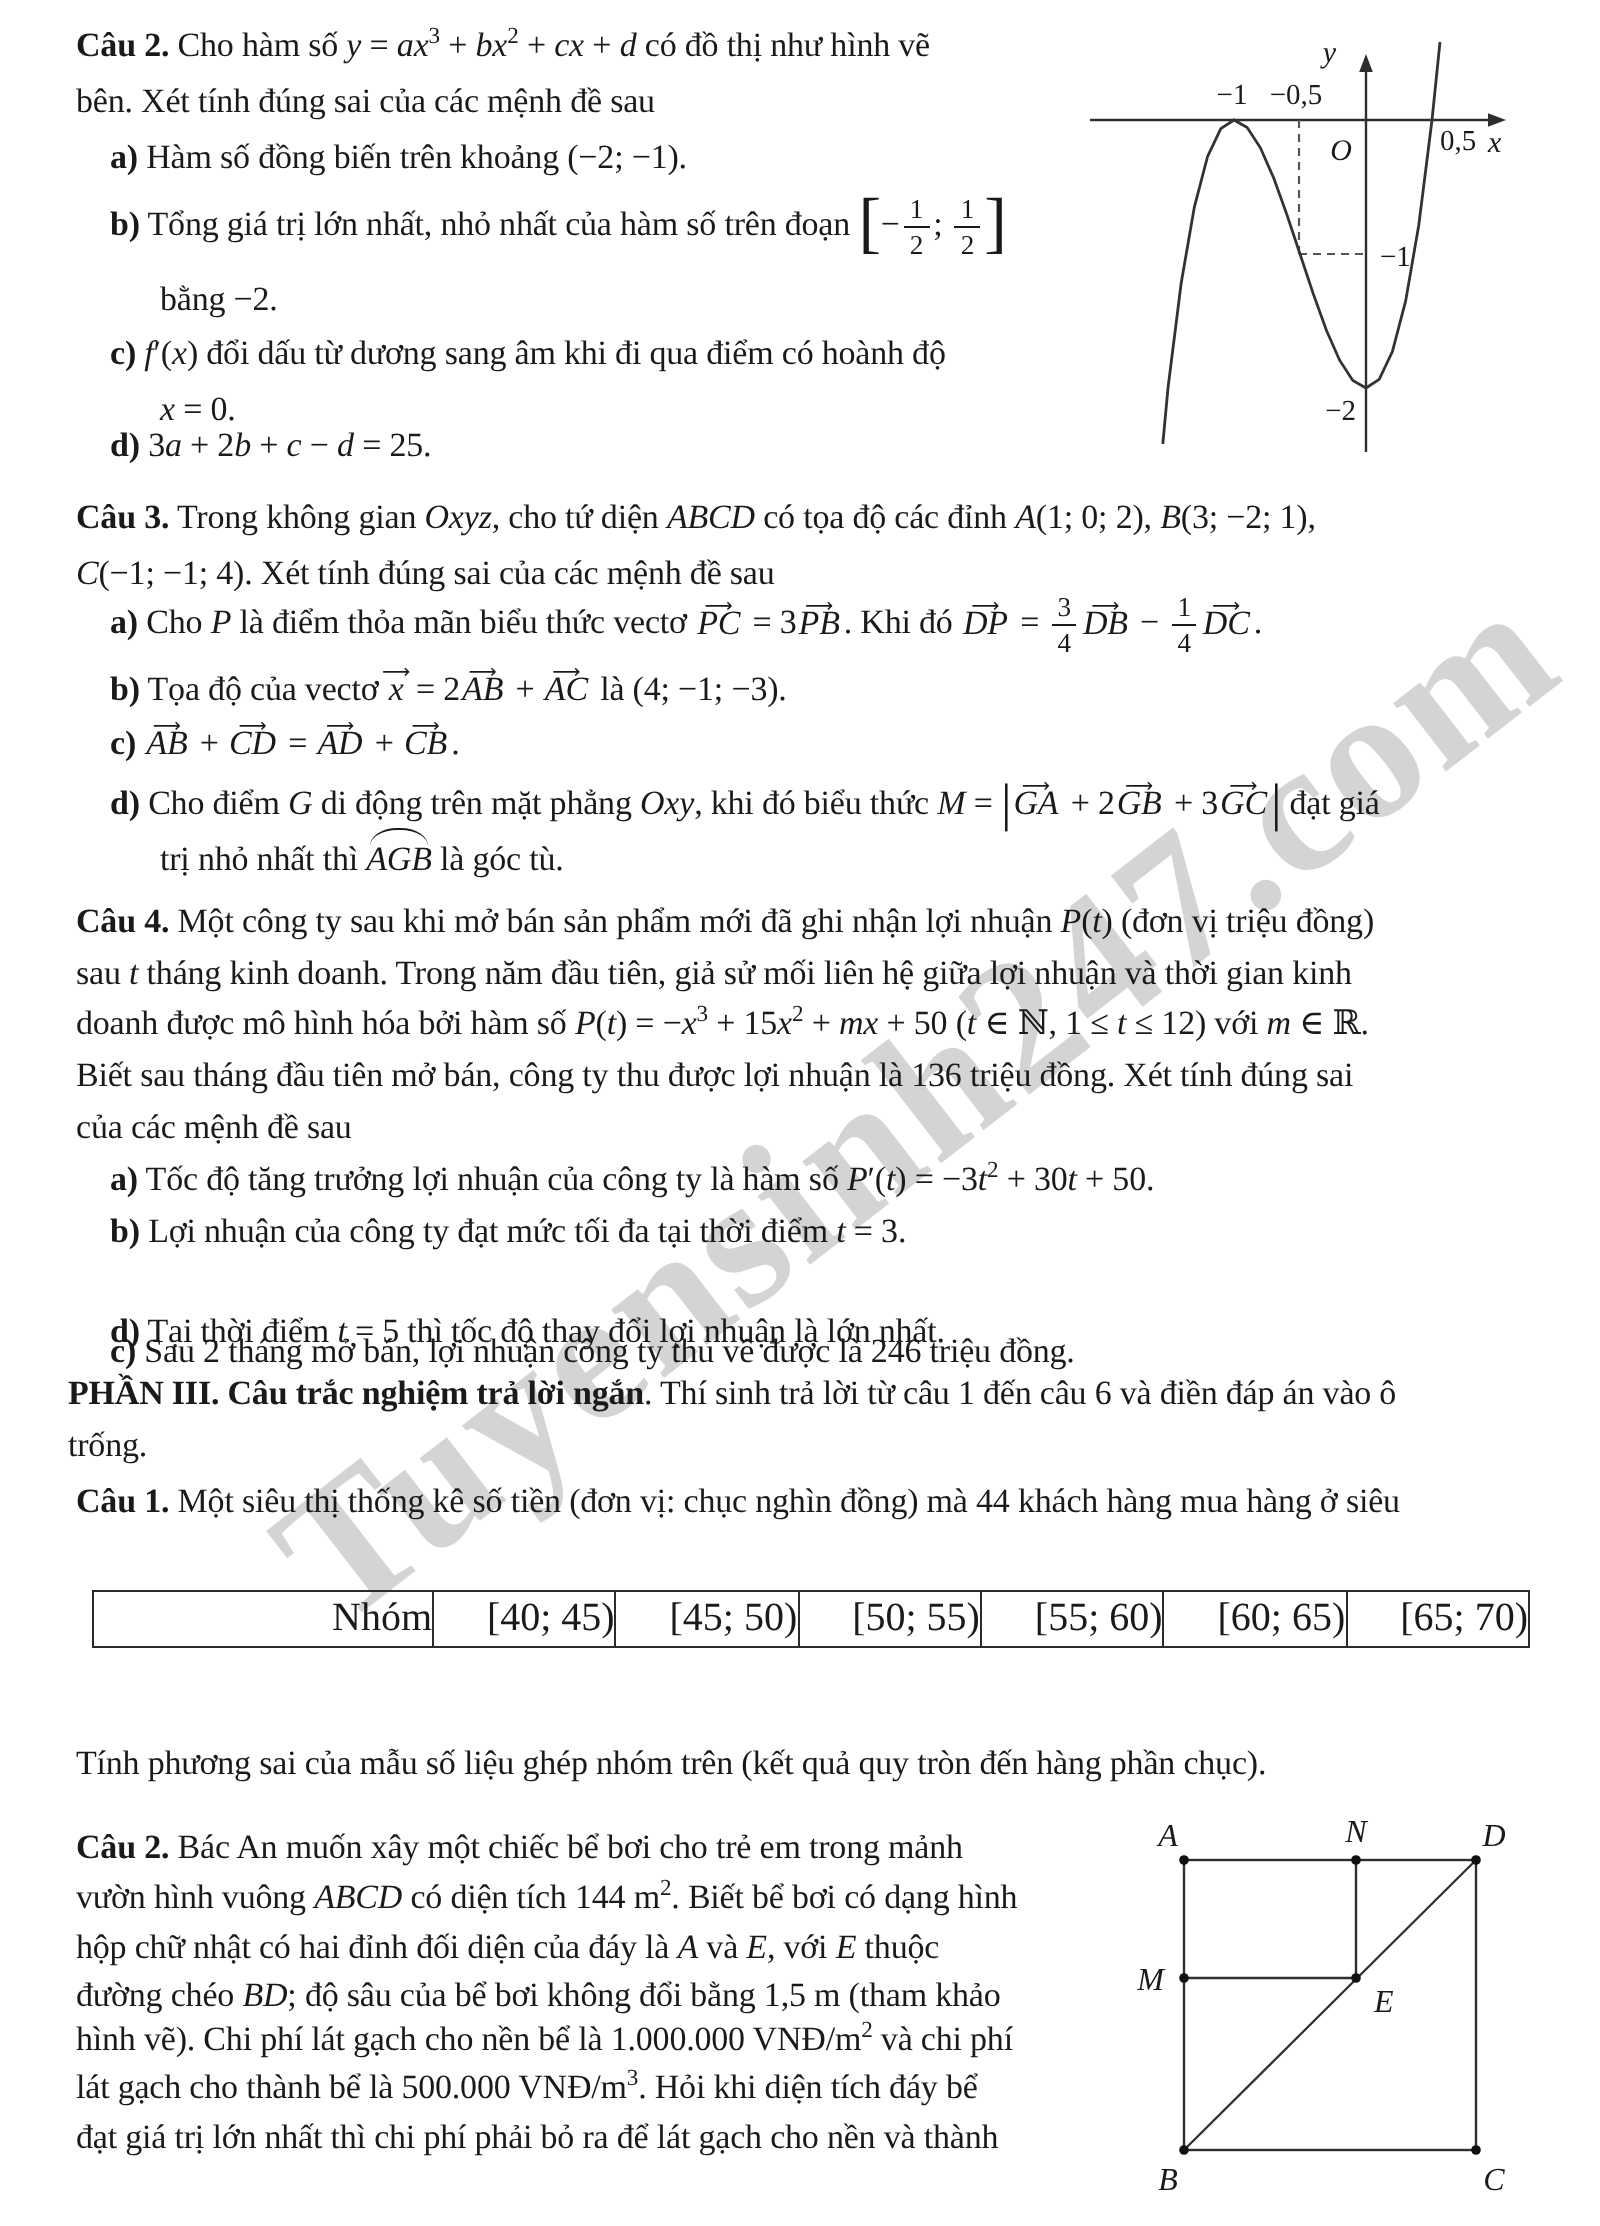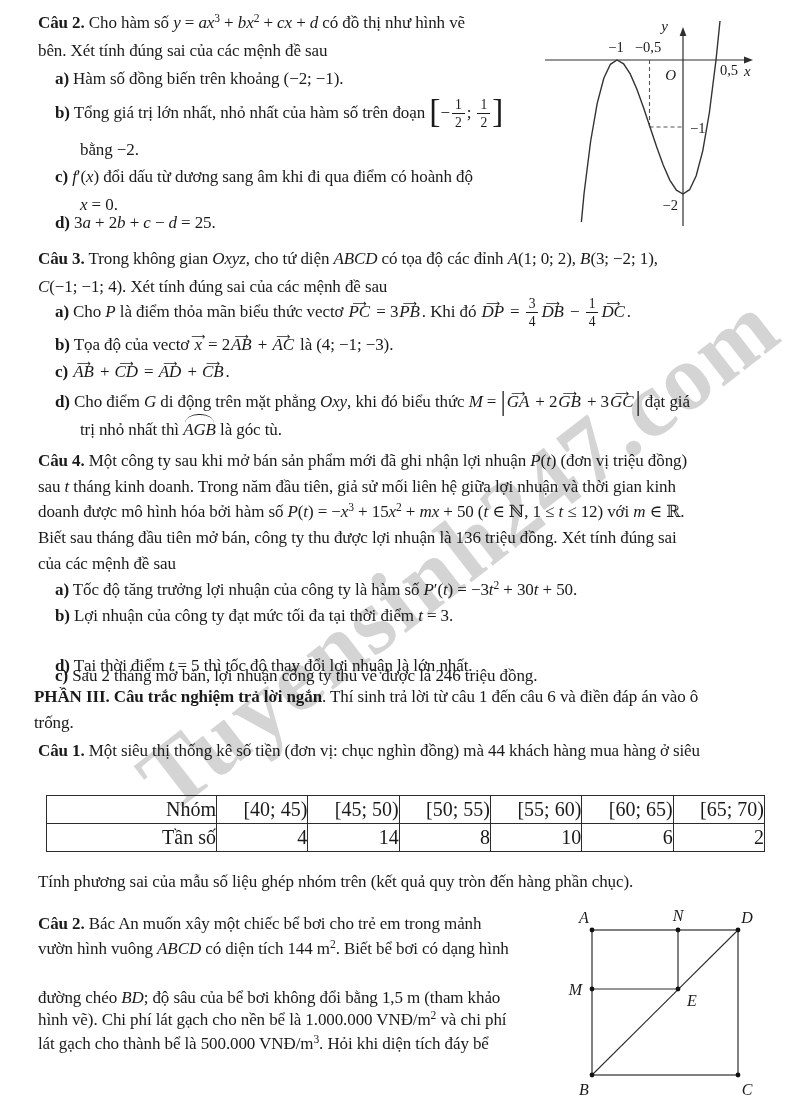--- a/index.html
+++ b/index.html
@@ -105,39 +105,32 @@
       <tbody>
         <tr>
           <td class="c0">Nhóm</td>
           <td>[40; 45)</td>
           <td>[45; 50)</td>
           <td>[50; 55)</td>
           <td>[55; 60)</td>
           <td>[60; 65)</td>
           <td>[65; 70)</td>
         </tr>
-        <tr>
-          <td class="c0">Tần số</td>
-          <td>4</td>
-          <td>14</td>
-          <td>8</td>
-          <td>10</td>
-          <td>6</td>
-          <td>2</td>
-        </tr>
       </tbody>
     </table>
 
     <div class="ln" style="left:38px;top:871px"><span>Tính phương sai của mẫu số liệu ghép nhóm trên (kết quả quy tròn đến hàng phần chục).</span></div>
 
     <div class="ln" style="left:38px;top:913px"><span class="b">Câu 2.</span><span> Bác An muốn xây một chiếc bể bơi cho trẻ em trong mảnh</span></div>
     <div class="ln" style="left:38px;top:938px"><span>vườn hình vuông </span><span class="it">ABCD</span><span> có diện tích 144 m</span><span class="sup">2</span><span>. Biết bể bơi có dạng hình</span></div>
+    <div class="ln" style="left:38px;top:963px"><span>hộp chữ nhật có hai đỉnh đối diện của đáy là </span><span class="it">A</span><span> và </span><span class="it">E</span><span>, với </span><span class="it">E</span><span> thuộc</span></div>
     <div class="ln" style="left:38px;top:987px"><span>đường chéo </span><span class="it">BD</span><span>; độ sâu của bể bơi không đổi bằng 1,5 m (tham khảo</span></div>
     <div class="ln" style="left:38px;top:1009px"><span>hình vẽ). Chi phí lát gạch cho nền bể là 1.000.000 VNĐ/m</span><span class="sup">2</span><span> và chi phí</span></div>
     <div class="ln" style="left:38px;top:1033px"><span>lát gạch cho thành bể là 500.000 VNĐ/m</span><span class="sup">3</span><span>. Hỏi khi diện tích đáy bể</span></div>
+    <div class="ln" style="left:38px;top:1058px"><span>đạt giá trị lớn nhất thì chi phí phải bỏ ra để lát gạch cho nền và thành</span></div>
 
     <svg style="position:absolute;left:556px;top:896px;width:244px;height:217px" viewBox="556 896 244 217">
       <rect x="592" y="930" width="146" height="145" fill="none" stroke="#2e2e2e" stroke-width="1.2"></rect>
       <line x1="678" y1="930" x2="678" y2="989" stroke="#2e2e2e" stroke-width="1.2"></line>
       <line x1="592" y1="989" x2="678" y2="989" stroke="#2e2e2e" stroke-width="1.2"></line>
       <line x1="592" y1="1075" x2="738" y2="930" stroke="#2e2e2e" stroke-width="1.1"></line>
       <circle cx="592" cy="930" r="2.4" fill="#111"></circle>
       <circle cx="678" cy="930" r="2.4" fill="#111"></circle>
       <circle cx="738" cy="930" r="2.4" fill="#111"></circle>
       <circle cx="592" cy="989" r="2.4" fill="#111"></circle>

